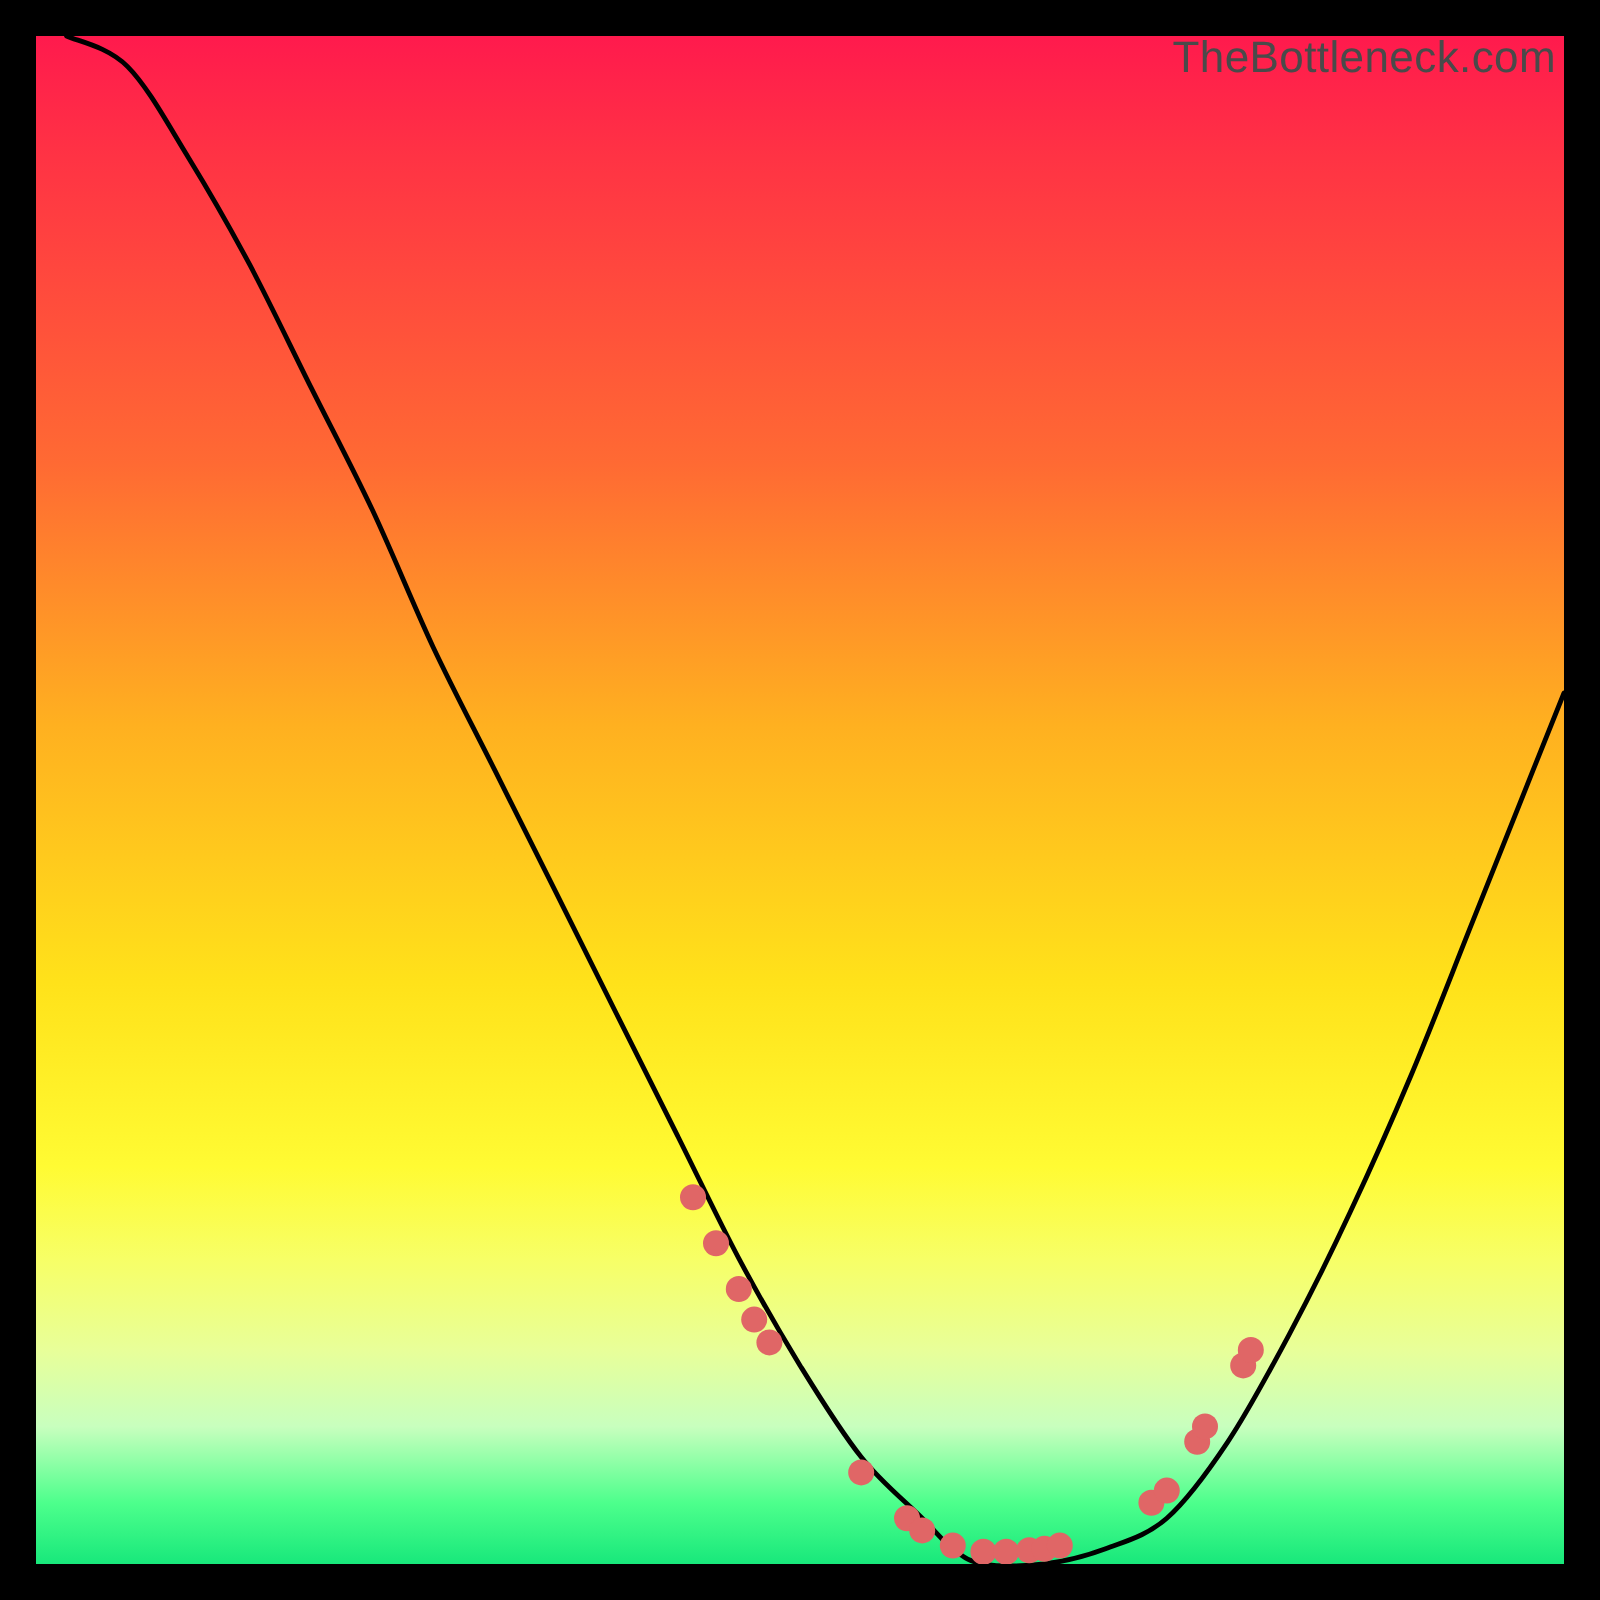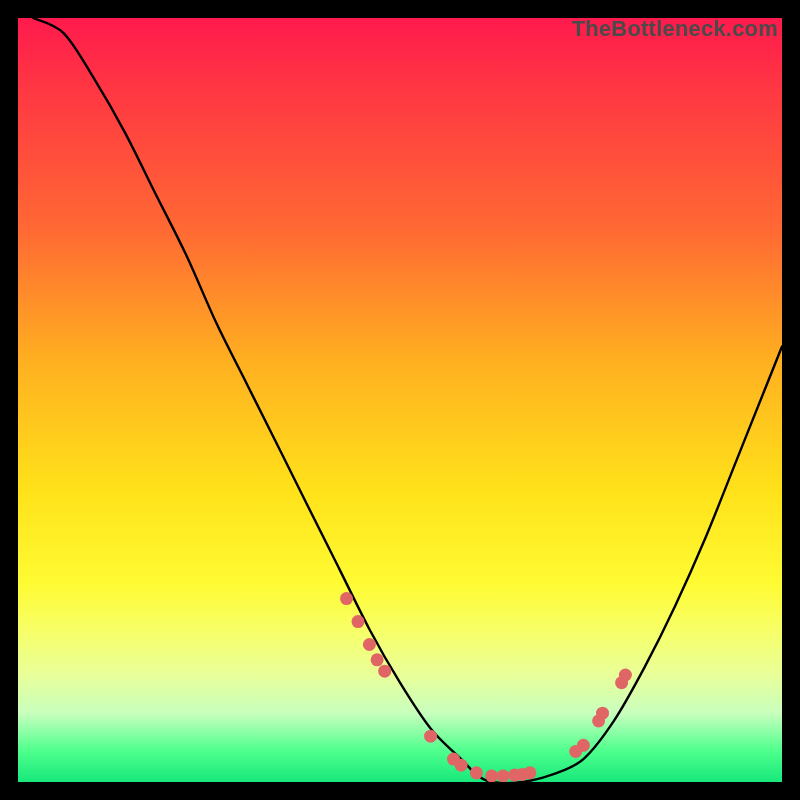--- a/index.html
+++ b/index.html
@@ -47,21 +47,21 @@
     top: 0;
     width: 764px;
     height: 764px;
   }
   .watermark {
     position: absolute;
     top: -2px;
     right: 4px;
     color: #4a4a4a;
     font-size: 22px;
-    font-weight: 700;
+    font-weight: 400;
     font-family: Arial, sans-serif;
     letter-spacing: 0.2px;
   }
 </style>
 </head>
 <body>
 
 <div class="frame">
   <div class="gradient-area"></div>
 

